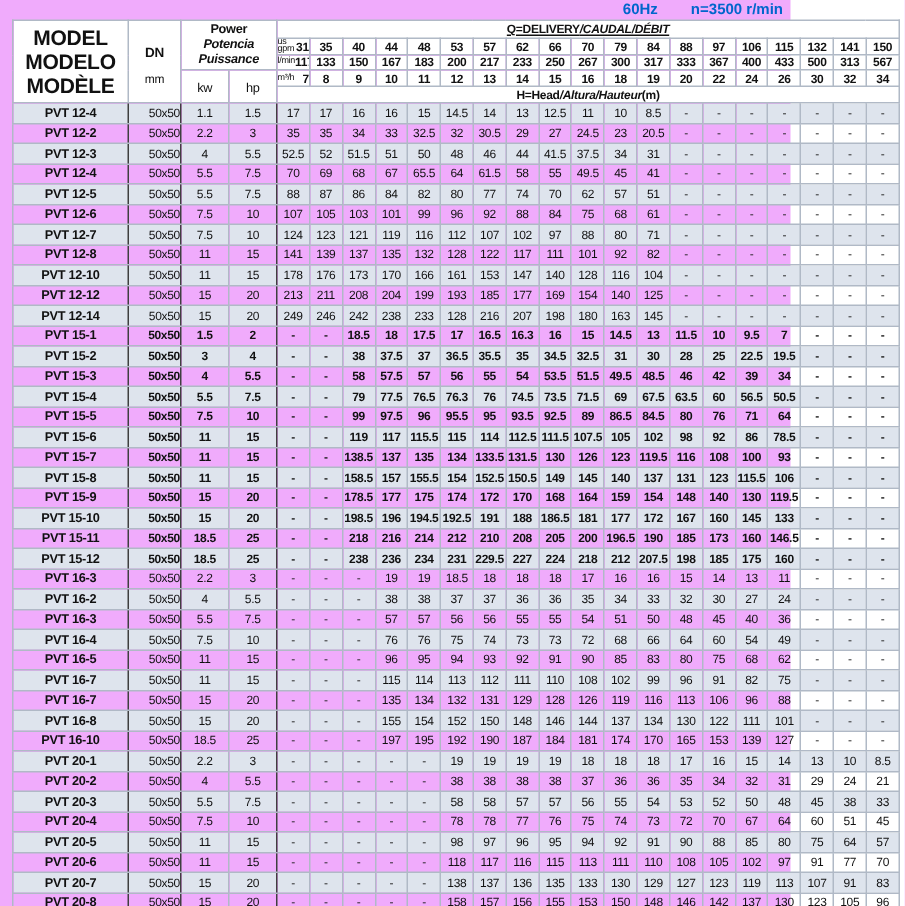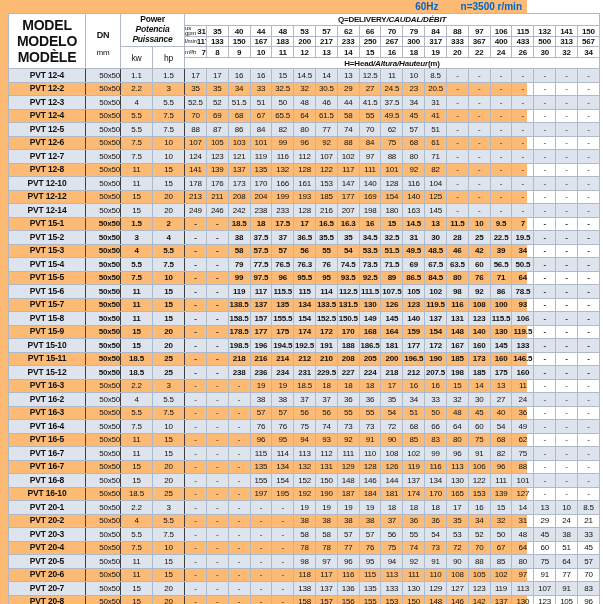--- a/index.html
+++ b/index.html
@@ -1,17 +1,17 @@
 <!DOCTYPE html>
 <html><head>
 <meta charset="utf-8">
 <style>
   html,body{margin:0;padding:0;background:#fff;width:603px;height:604px;overflow:hidden;
     font-family:"Liberation Sans", sans-serif;color:#111;}
-  .page{position:relative;width:527px;height:604px;background:#fdba74;}
+  .page{position:relative;width:527px;height:604px;background:#f0abfc;}
   .top-note{position:absolute;top:1px;right:5px;font-size:10px;font-weight:bold;color:#0066cc;letter-spacing:0;}
   .top-note .gap{display:inline-block;width:22px;}
   table.ptable{position:absolute;left:8px;top:13px;width:592px;border-collapse:collapse;table-layout:fixed;
     border:1.5px solid #3f3f3f;font-size:8px;}
   .ptable td{border:1px solid #b0b9c6;padding:0;text-align:center;vertical-align:middle;
     white-space:nowrap;overflow:hidden;letter-spacing:-0.2px;}
   
   thead td{background:#fff;}
   .hq{height:11px;}
   .hrow{height:10px;}
@@ -19,21 +19,21 @@
   .hrow-h{height:10px;}
   .hmodel{border-right:1.5px solid #3f3f3f;border-bottom:1.5px solid #3f3f3f;font-weight:bold;font-size:14px;line-height:1.15;}
   .hmodel .it{}
   .hdn{border-right:1.5px solid #3f3f3f;border-bottom:1.5px solid #3f3f3f;font-weight:bold;font-size:9px;}
   .hdn .unit{display:block;font-weight:normal;font-size:8px;margin-top:8px;}
   .hdn .lbl{display:block;margin-top:4px;}
   .hpower{border-right:1.5px solid #3f3f3f;font-weight:bold;font-size:8.5px;line-height:1.15;}
   .hpower .it{font-style:italic;}
   .hkw{border-bottom:1.5px solid #3f3f3f;font-size:8.5px;}
   .hhp{border-right:1.5px solid #3f3f3f;border-bottom:1.5px solid #3f3f3f;font-size:8.5px;}
-  .hq-label{font-weight:bold;font-size:8px;height:11px;}
+  .hq-label{font-weight:bold;font-size:8px;height:11px;text-decoration:underline;}
   .hq-label .it,.hh-label .it{font-style:italic;}
   .hh-label{border-bottom:1.5px solid #3f3f3f;font-weight:bold;font-size:8px;height:10px;}
   .fv-cell{font-weight:bold;}
   .fu{padding:0 1px;}
   .fu .inner{display:flex;align-items:center;justify-content:space-between;}
   .fu .ulab{font-weight:normal;font-size:6px;line-height:0.85;text-align:left;letter-spacing:-0.2px;}
   .fu .ulab span{display:block;}
   .fu .val{font-weight:bold;}
   
   tbody td{height:12.5px;line-height:11px;}

